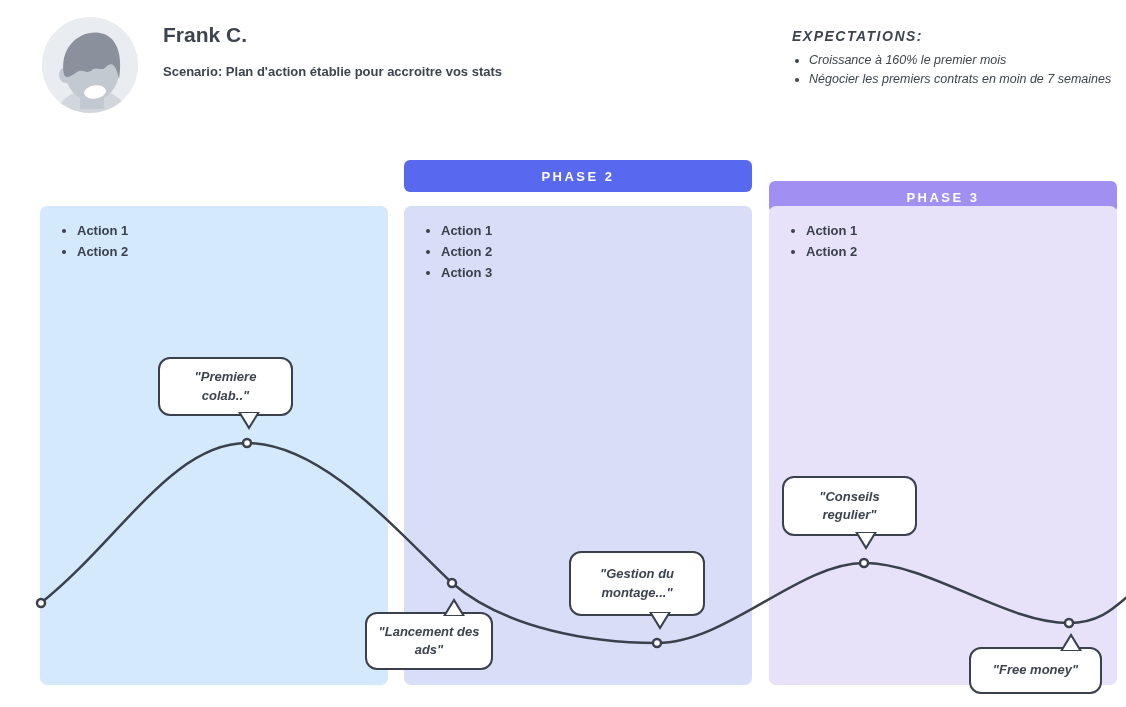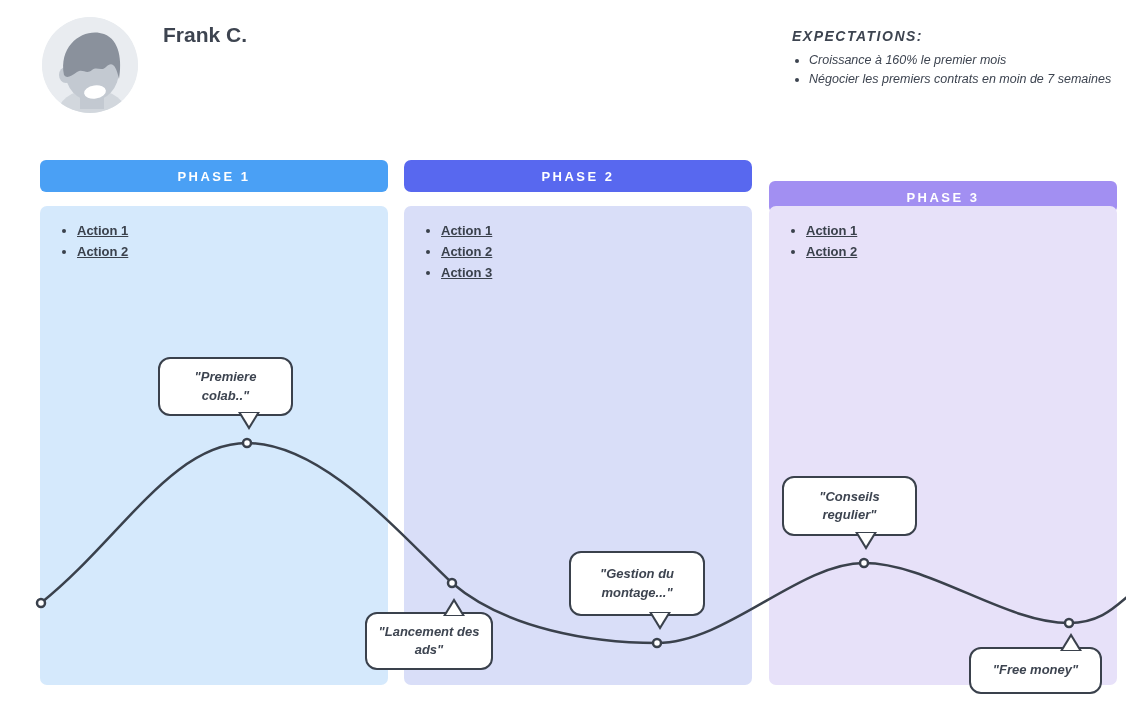--- a/index.html
+++ b/index.html
@@ -32,30 +32,30 @@
     font-size:12.5px;color:#3d4450;
   }
   .expectations-list li{margin-bottom:5px;}
   
   .phase-header{
     position:absolute;top:160px;width:348px;height:32px;
     border-radius:6px;color:#ffffff;
     font-size:13px;font-weight:bold;letter-spacing:2.5px;
     display:flex;align-items:center;justify-content:center;
   }
-  .ph1{left:40px;} .ph2{left:404px;border-radius:7px;} .ph3{left:769px;}
+  .ph1{left:40px;} .ph2{left:404px;} .ph3{left:769px;}
   
   .phase-panel{
     position:absolute;top:206px;width:348px;height:479px;border-radius:7px;
   }
   .actions-list{
     margin:17px 0 0 0;padding:0 0 0 37px;
     font-size:13px;font-weight:600;color:#3a414c;
   }
-  .actions-list li{margin-bottom:6px;text-decoration:underline;}
+  .actions-list li{margin-bottom:6px;}
   
   .journey-svg{position:absolute;left:0;top:0;z-index:2;pointer-events:none;}
   
   .bubble{
     position:absolute;z-index:3;box-sizing:border-box;
     background:#ffffff;border:2.5px solid #3a414c;border-radius:12px;
     display:flex;align-items:center;justify-content:center;text-align:center;
     font-size:13px;font-weight:bold;font-style:italic;color:#3d4450;
     line-height:1.4;padding:4px 10px;
   }
@@ -91,32 +91,30 @@
       <circle cx="48" cy="48" r="48" fill="#e9ecf0"></circle>
       <ellipse cx="50" cy="100" rx="36" ry="28" fill="#d2d7dd"></ellipse>
       <rect x="38" y="66" width="24" height="26" fill="#c3c9d1"></rect>
       <ellipse cx="24" cy="58" rx="7" ry="8" fill="#c3c9d1"></ellipse>
       <ellipse cx="50" cy="54" rx="27" ry="30" fill="#c3c9d1"></ellipse>
       <path d="M22 58 C16 26 44 10 62 17 C78 23 80 44 77 62 C74 48 70 44 64 50 C59 55 55 49 50 53 C44 58 41 51 35 55 C29 59 25 62 22 58 Z" fill="#8a919c"></path>
       <ellipse cx="53" cy="75" rx="11" ry="6.5" transform="rotate(-8 53 75)" fill="#ffffff"></ellipse>
     </svg>
   </div>
   <div class="persona-name">Frank C.</div>
+  <div class="persona-scenario">Scenario: Plan d'action établie pour accroitre vos stats</div>
 
   <div class="expectations">
     <div class="expectations-title">EXPECTATIONS:</div>
     <ul class="expectations-list">
       <li>Croissance à 160% le premier mois</li>
       <li>Négocier les premiers contrats en moin de 7 semaines</li>
     </ul>
   </div>
 
-  <div class="phase-header ph1" style="background-color: rgb(74, 160, 245);">
-    <span>PHASE 1</span>
-  </div>
   <div class="phase-header ph2" style="background-color: rgb(88, 104, 239);">
     <span>PHASE 2</span>
   </div>
   <div class="phase-header ph3" style="background-color: rgb(162, 143, 242); margin-top: 21px;">
     <span>PHASE 3</span>
   </div>
 
   <div class="phase-panel ph1" style="background-color: rgb(213, 233, 252);">
     <ul class="actions-list">
       <li>Action 1</li>

